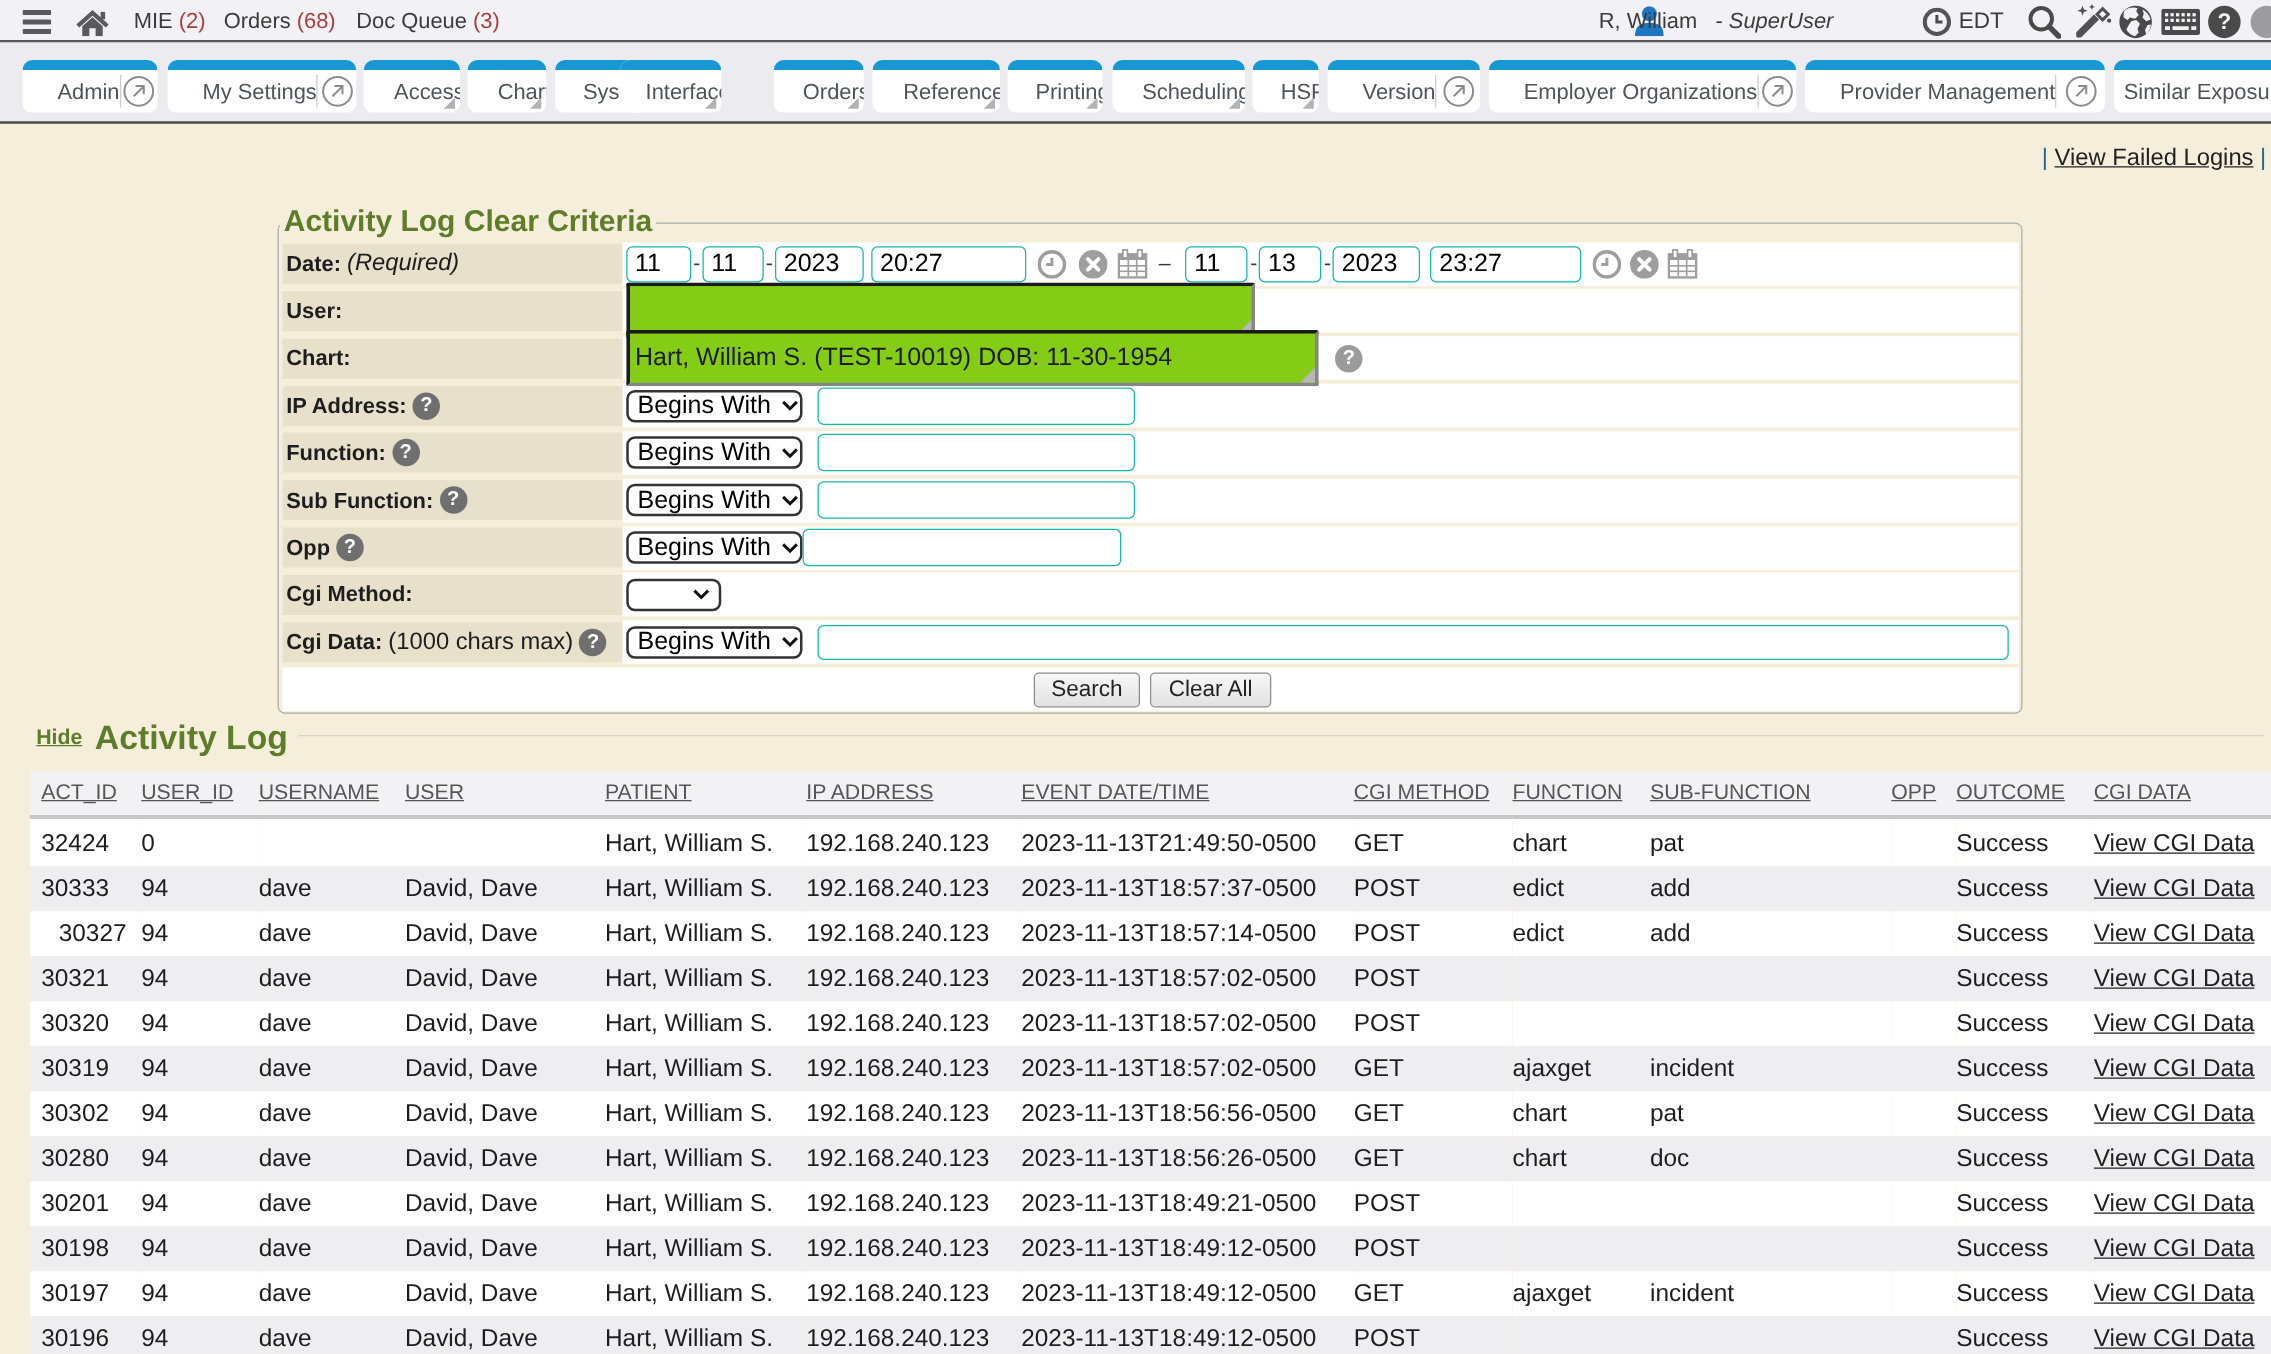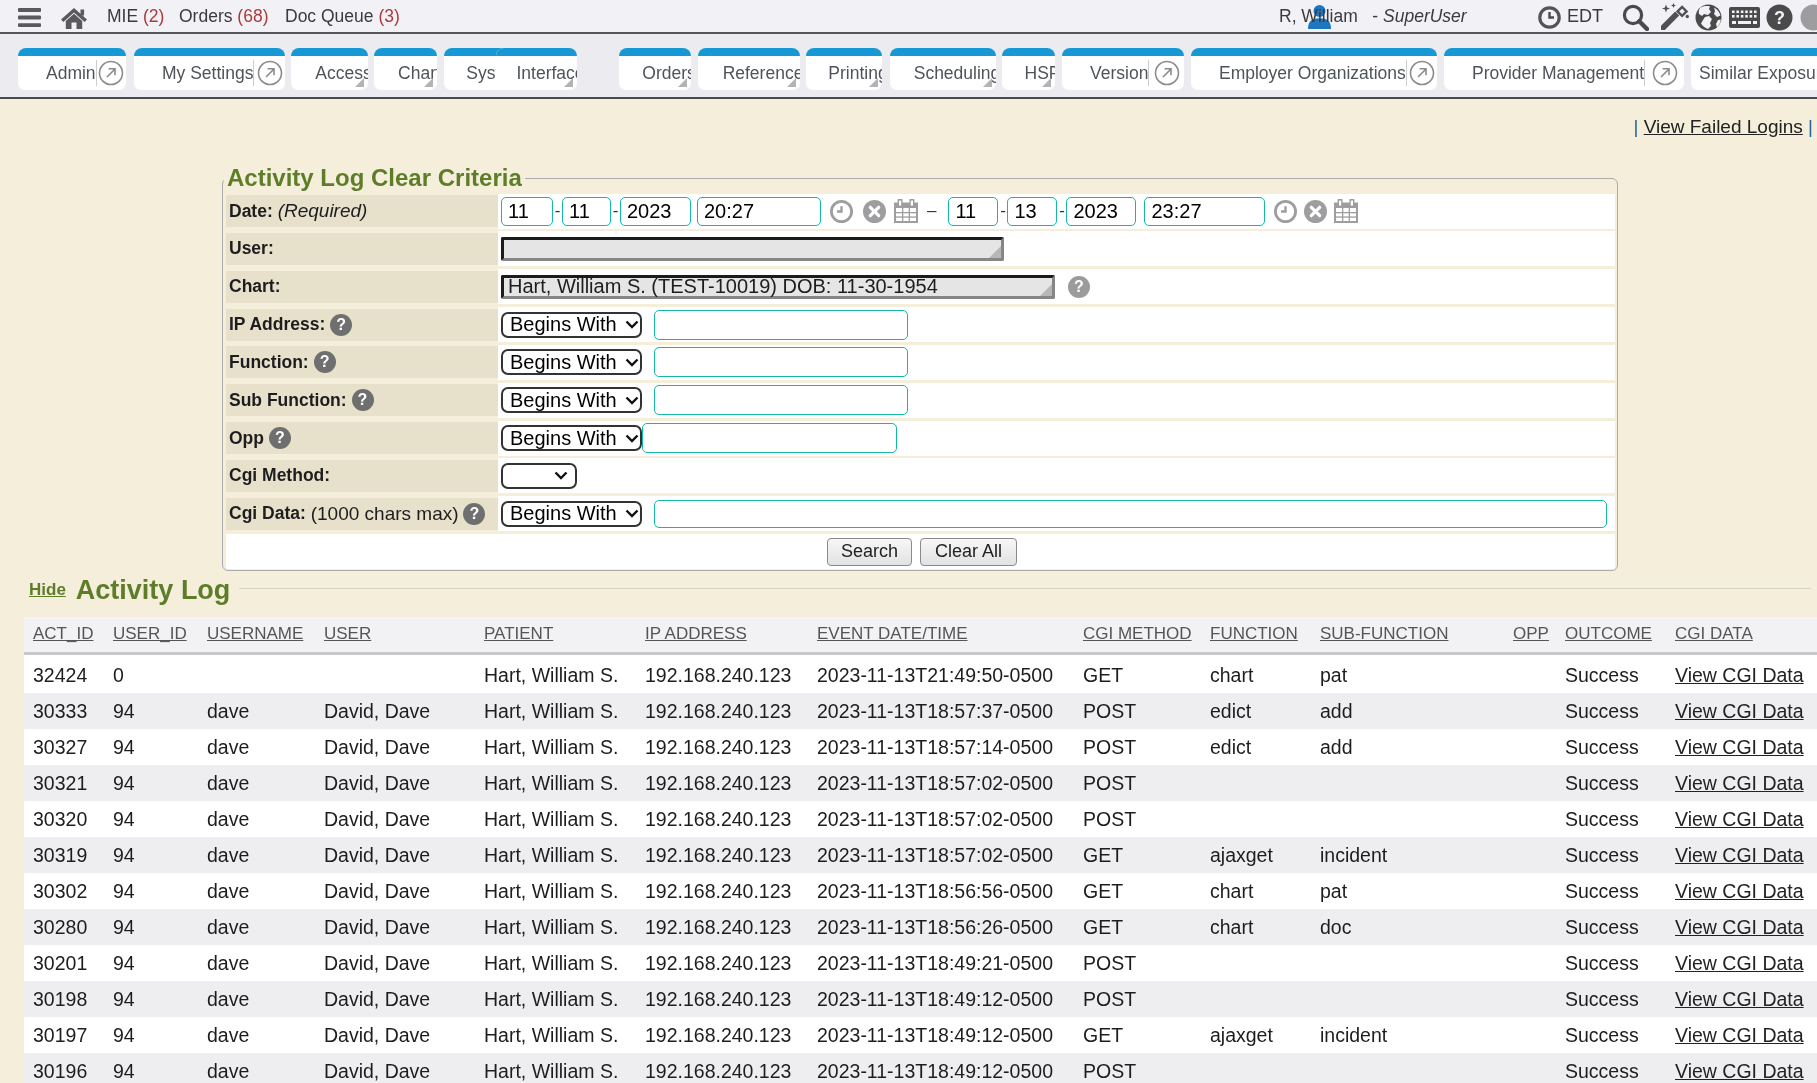--- a/index.html
+++ b/index.html
@@ -26,21 +26,21 @@
 
 #fieldset { position:absolute; left:222px; top:178px; width:1396px; height:393px; border:1px solid #ababab; border-radius:6px; }
 #legend { position:absolute; left:1px; top:-15px; background:#f4eedb; padding:0 3px; font-size:24px; font-weight:bold; color:#5e7d28; }
 #rows { margin-top:14.5px; margin-left:3px; margin-right:2px; }
 .crow { display:flex; height:35px; margin-bottom:2.85px; }
 .crow .lbl { width:272px; background:#e7e0ca; margin:1.5px 0; display:flex; align-items:center; padding-left:3px; white-space:nowrap; font-size:17.5px; }
 .paren { font-size:19px; font-weight:normal; }
 .crow .lbl b { font-weight:bold; }
 .crow .data { flex:1; background:#fff; display:flex; align-items:center; padding-left:3px; }
 input.di { height:29px; border:1px solid #14b8a6; border-radius:5px; font:20px "Liberation Sans",sans-serif; padding-left:6px; background:#fff; }
-.bigin { height:24px; border:3px solid; border-color:#1b1b1b #868686 #868686 #1b1b1b; border-radius:2px; background:#e5e5e5; position:relative; display:flex; align-items:center; padding-left:4px; font-size:20px; }
+.bigin { height:45px; border:3px solid; border-color:#1b1b1b #868686 #868686 #1b1b1b; border-radius:2px; background:#84cc16; position:relative; display:flex; align-items:center; padding-left:4px; font-size:20px; }
 .grip { position:absolute; right:0; bottom:0; width:0; height:0; border-bottom:12px solid #b7b7b7; border-left:12px solid transparent; }
 .sel { height:26px; border:2px solid #333; border-radius:7px; background:#fff; display:flex; align-items:center; padding:0 7px; font-size:20px; color:#000; white-space:nowrap; }
 .sel .chev { margin-left:8px; display:inline-flex; }
 .dash { width:9px; text-align:center; color:#333; }
 .helpq { display:inline-flex; width:22px; height:22px; border-radius:50%; background:#6f6f6f; color:#fff; font-weight:bold; font-size:16px; align-items:center; justify-content:center; flex:none; }
 .btn { height:28px; border:1px solid #8a8a8a; border-radius:4px; background:linear-gradient(#f7f7f7,#e2e2e2); font:18px "Liberation Sans",sans-serif; color:#222; padding:0 13px; display:flex; align-items:center; }
 
 
 #alhead { position:absolute; left:29px; top:575px; }
 #alhead a { color:#5e7d28; font-weight:bold; font-size:17px; text-decoration:underline; vertical-align:4px; }
@@ -514,21 +514,21 @@
         <td>192.168.240.123</td>
         <td>2023-11-13T18:57:37-0500</td>
         <td>POST</td>
         <td>edict</td>
         <td>add</td>
         <td></td>
         <td>Success</td>
         <td><a href="#">View CGI Data</a></td>
       </tr>
   <tr>
-        <td style="padding-left:9px">30327</td>
+        <td style="padding-left:23px">30327</td>
         <td>94</td>
         <td>dave</td>
         <td>David, Dave</td>
         <td>Hart, William S.</td>
         <td>192.168.240.123</td>
         <td>2023-11-13T18:57:14-0500</td>
         <td>POST</td>
         <td>edict</td>
         <td>add</td>
         <td></td>

